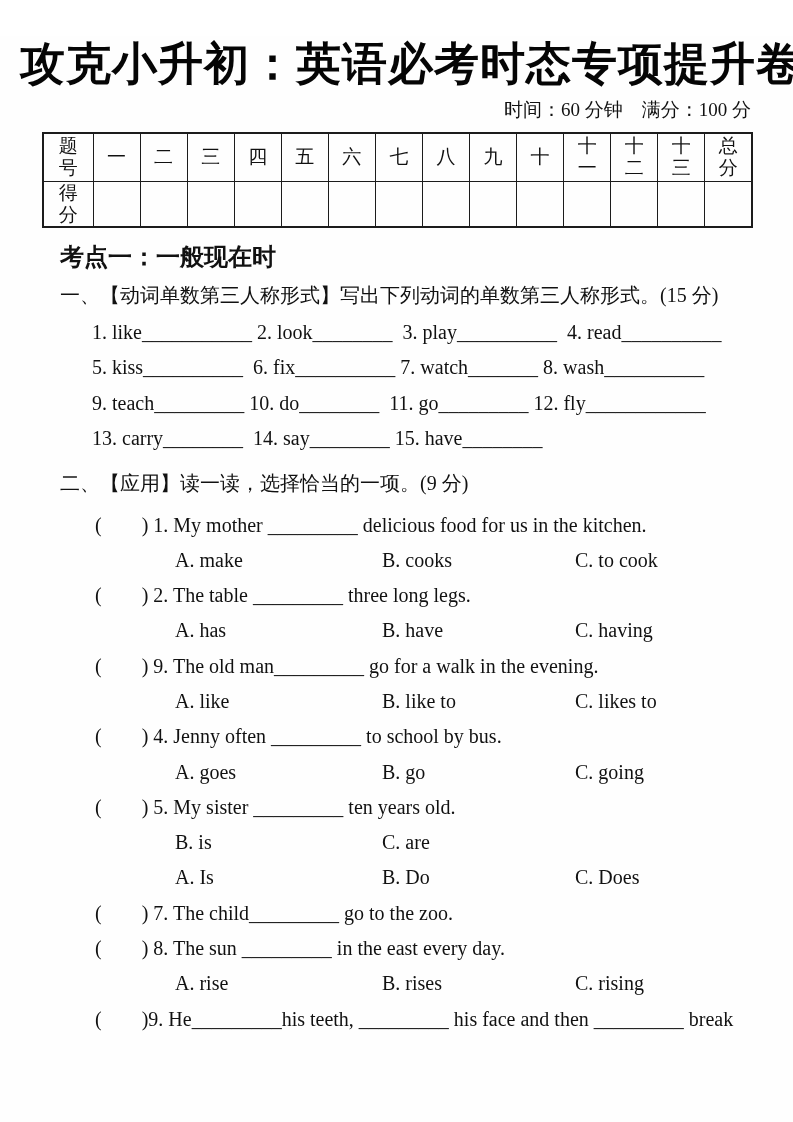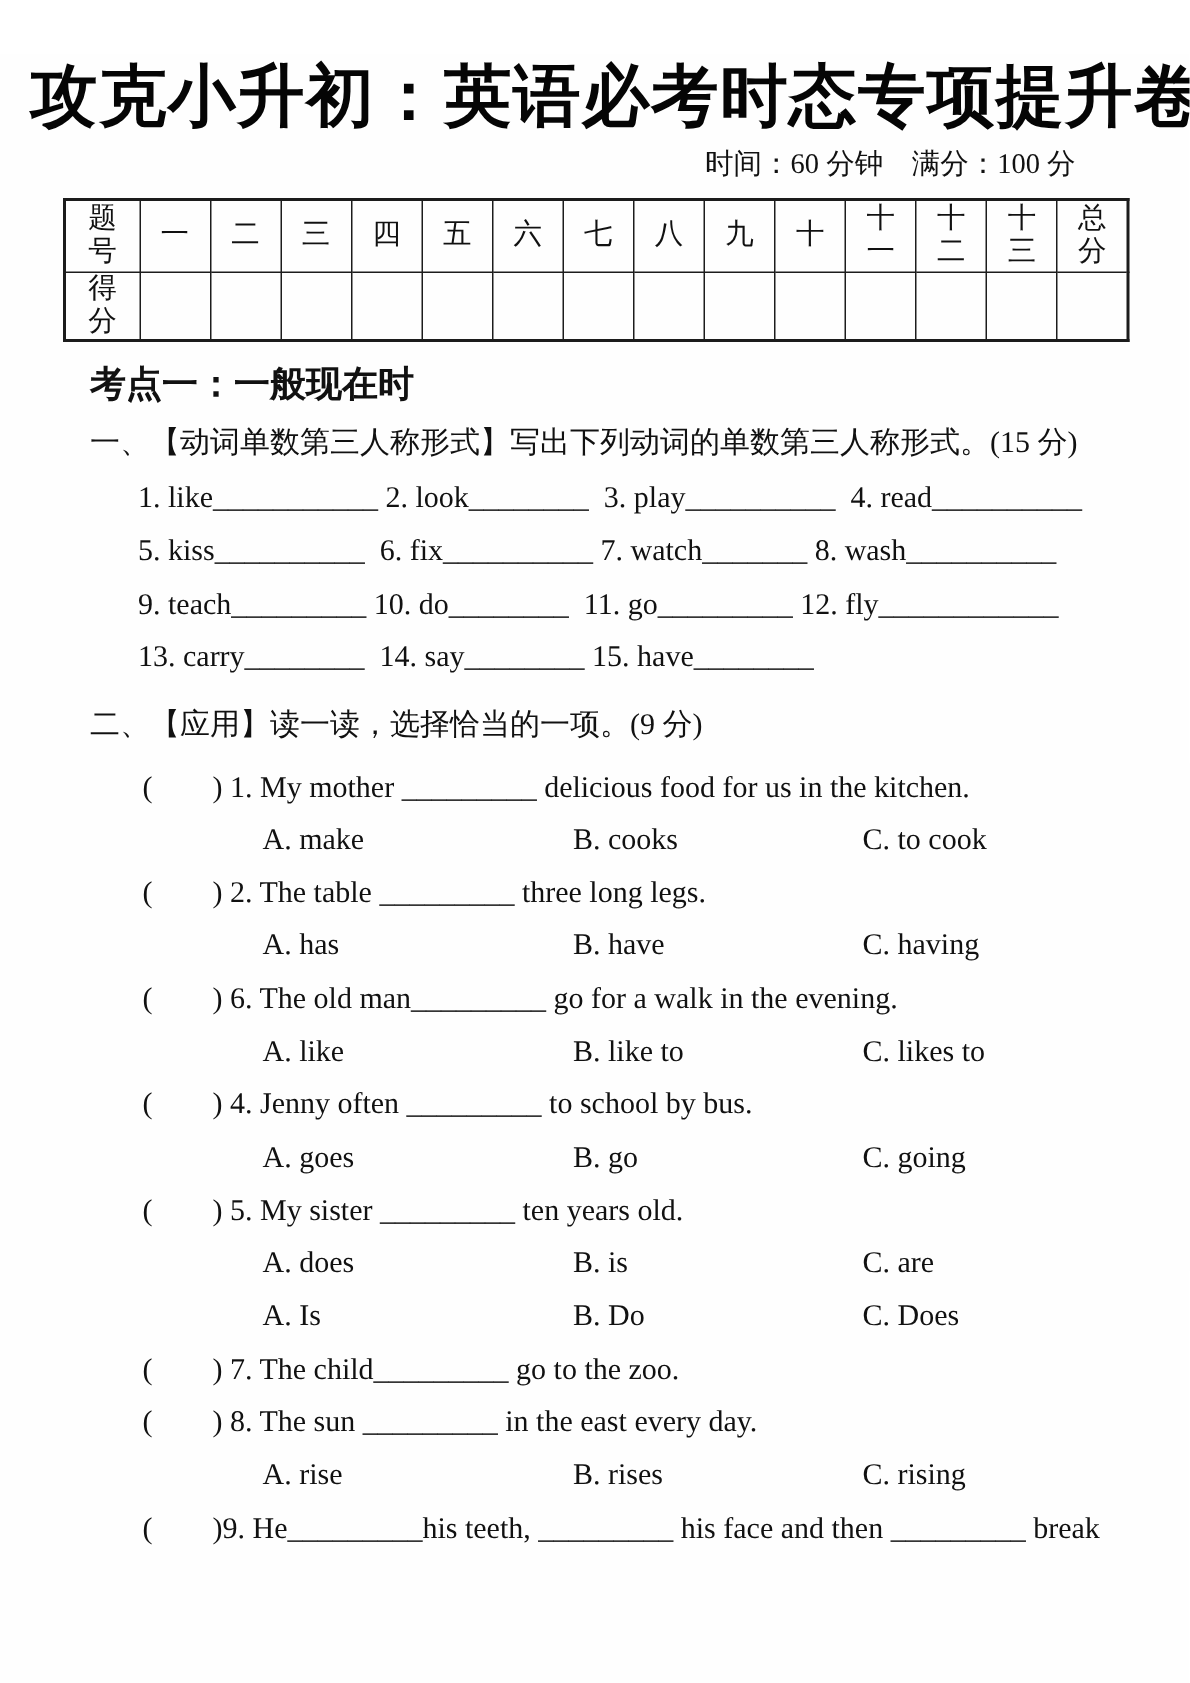--- a/index.html
+++ b/index.html
@@ -19,21 +19,21 @@
     font-weight:900;
     font-size:45px;
     line-height:56px;
     letter-spacing:1px;
     color:#050505;
     white-space:nowrap;
   }
 
   .info-line{
     margin-top:6px;
-    padding-right:76px;
+    padding-right:42px;
     text-align:right;
     font-size:19px;
     line-height:24px;
     white-space:pre-wrap;
   }
 
   table.score{
     margin:10px 0 0 42px;
     width:711px;
     border-collapse:collapse;
@@ -187,41 +187,40 @@
     <div>
       <div class="q-stem">(        ) 2. The table _________ three long legs.</div>
       <div class="q-opts">
         <span>A. has</span>
         <span>B. have</span>
         <span>C. having</span>
       </div>
     </div>
 
     <div>
-      <div class="q-stem">(        ) 6. The old man_________ go for a walk in the evening.</div>
+      <div class="q-stem">(        ) 9. The old man_________ go for a walk in the evening.</div>
       <div class="q-opts">
         <span>A. like</span>
         <span>B. like to</span>
         <span>C. likes to</span>
       </div>
     </div>
 
     <div>
       <div class="q-stem">(        ) 4. Jenny often _________ to school by bus.</div>
       <div class="q-opts">
         <span>A. goes</span>
         <span>B. go</span>
         <span>C. going</span>
       </div>
     </div>
 
     <div>
       <div class="q-stem">(        ) 5. My sister _________ ten years old.</div>
       <div class="q-opts">
-        <span>A. does</span>
         <span>B. is</span>
         <span>C. are</span>
       </div>
     </div>
 
     <div>
       <div class="q-opts">
         <span>A. Is</span>
         <span>B. Do</span>
         <span>C. Does</span>

